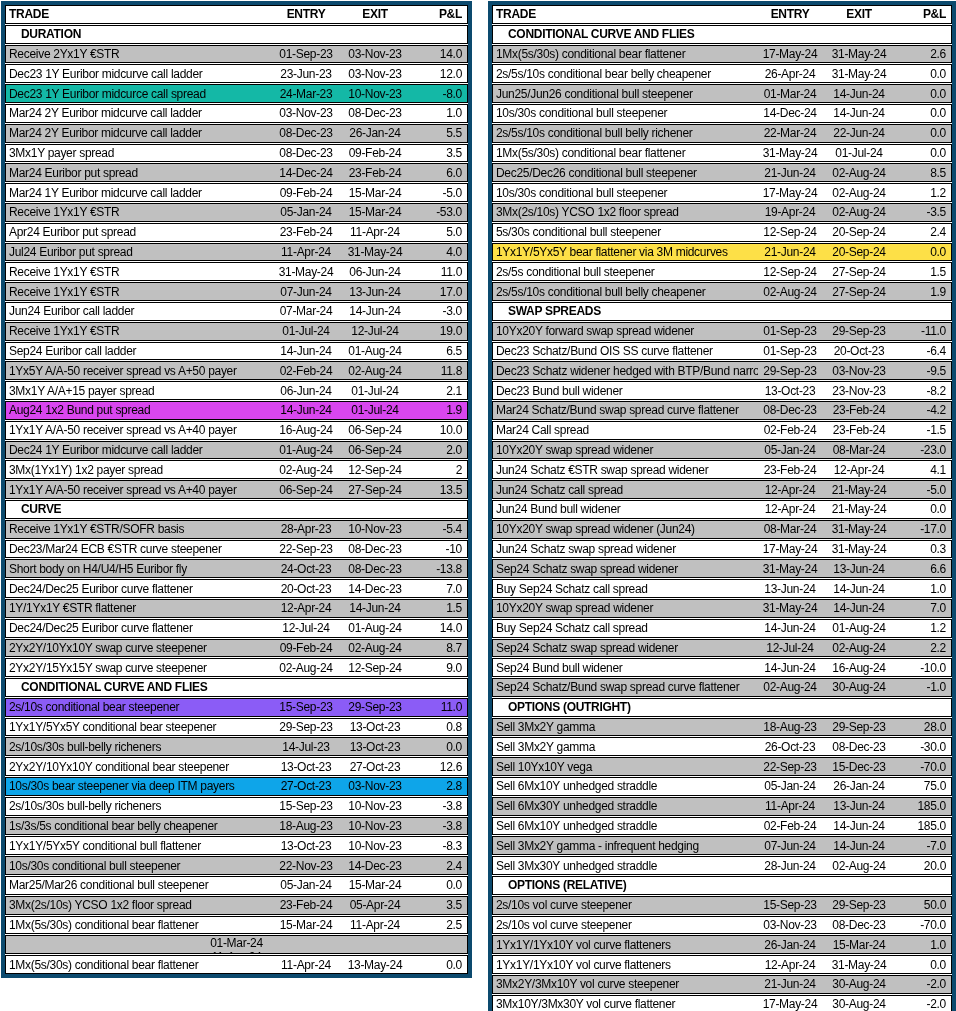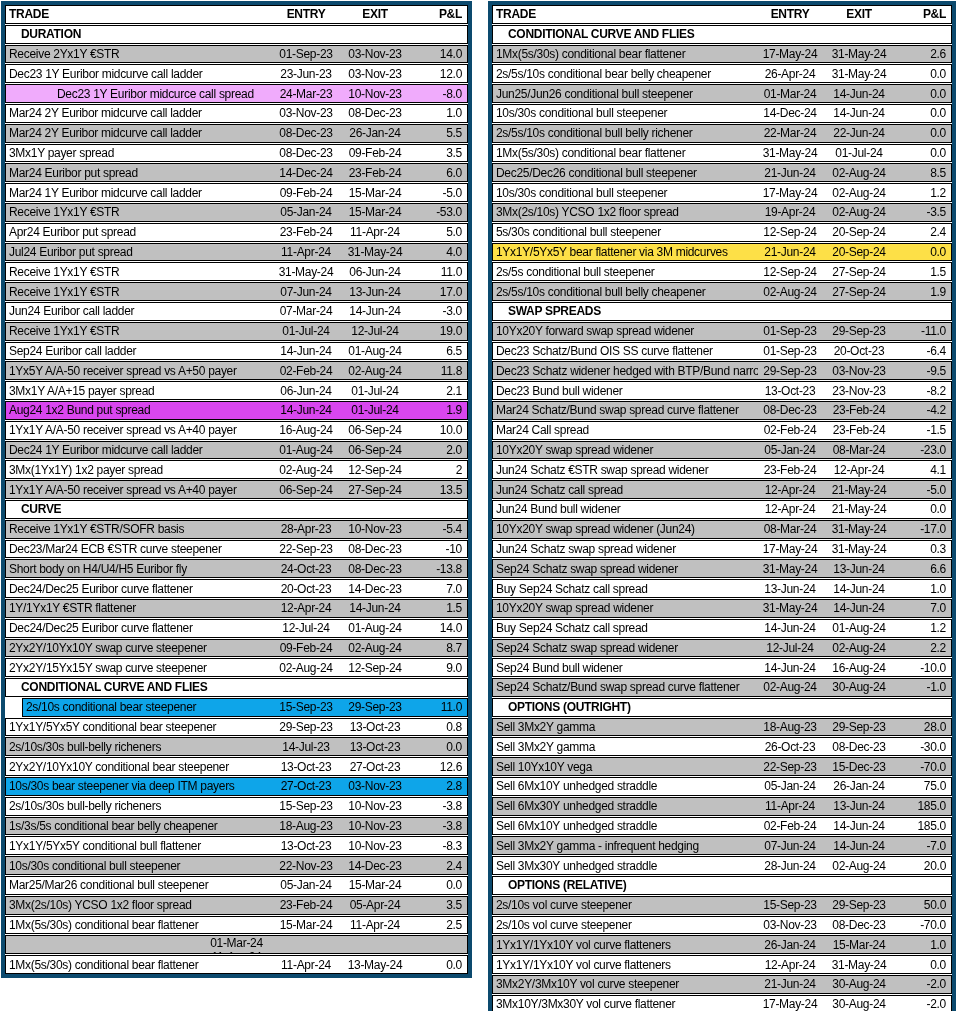--- a/index.html
+++ b/index.html
@@ -77,21 +77,21 @@
           <div class="c-entry">01-Sep-23</div>
           <div class="c-exit">03-Nov-23</div>
           <div class="c-pnl">14.0</div>
         </div>
         <div class="t-row">
           <div class="c-trade">Dec23 1Y Euribor midcurve call ladder</div>
           <div class="c-entry">23-Jun-23</div>
           <div class="c-exit">03-Nov-23</div>
           <div class="c-pnl">12.0</div>
         </div>
-        <div class="t-row" style="background-color: #f0abfc; padding-left: 48px;">
+        <div class="t-row" style="background-color: #14b8a6;">
           <div class="c-trade">Dec23 1Y Euribor midcurce call spread</div>
           <div class="c-entry">24-Mar-23</div>
           <div class="c-exit">10-Nov-23</div>
           <div class="c-pnl">-8.0</div>
         </div>
         <div class="t-row">
           <div class="c-trade">Mar24 2Y Euribor midcurve call ladder</div>
           <div class="c-entry">03-Nov-23</div>
           <div class="c-exit">08-Dec-23</div>
           <div class="c-pnl">1.0</div>
@@ -257,21 +257,21 @@
         </div>
         <div class="t-row">
           <div class="c-trade">2Yx2Y/15Yx15Y swap curve steepener</div>
           <div class="c-entry">02-Aug-24</div>
           <div class="c-exit">12-Sep-24</div>
           <div class="c-pnl">9.0</div>
         </div>
         <div class="t-row bold">
           <div class="c-section">CONDITIONAL CURVE AND FLIES</div>
         </div>
-        <div class="t-row" style="background-color: #0ea5e9; margin-left: 17px;">
+        <div class="t-row" style="background-color: #8b5cf6;">
           <div class="c-trade">2s/10s conditional bear steepener</div>
           <div class="c-entry">15-Sep-23</div>
           <div class="c-exit">29-Sep-23</div>
           <div class="c-pnl">11.0</div>
         </div>
         <div class="t-row">
           <div class="c-trade">1Yx1Y/5Yx5Y conditional bear steepener</div>
           <div class="c-entry">29-Sep-23</div>
           <div class="c-exit">13-Oct-23</div>
           <div class="c-pnl">0.8</div>

